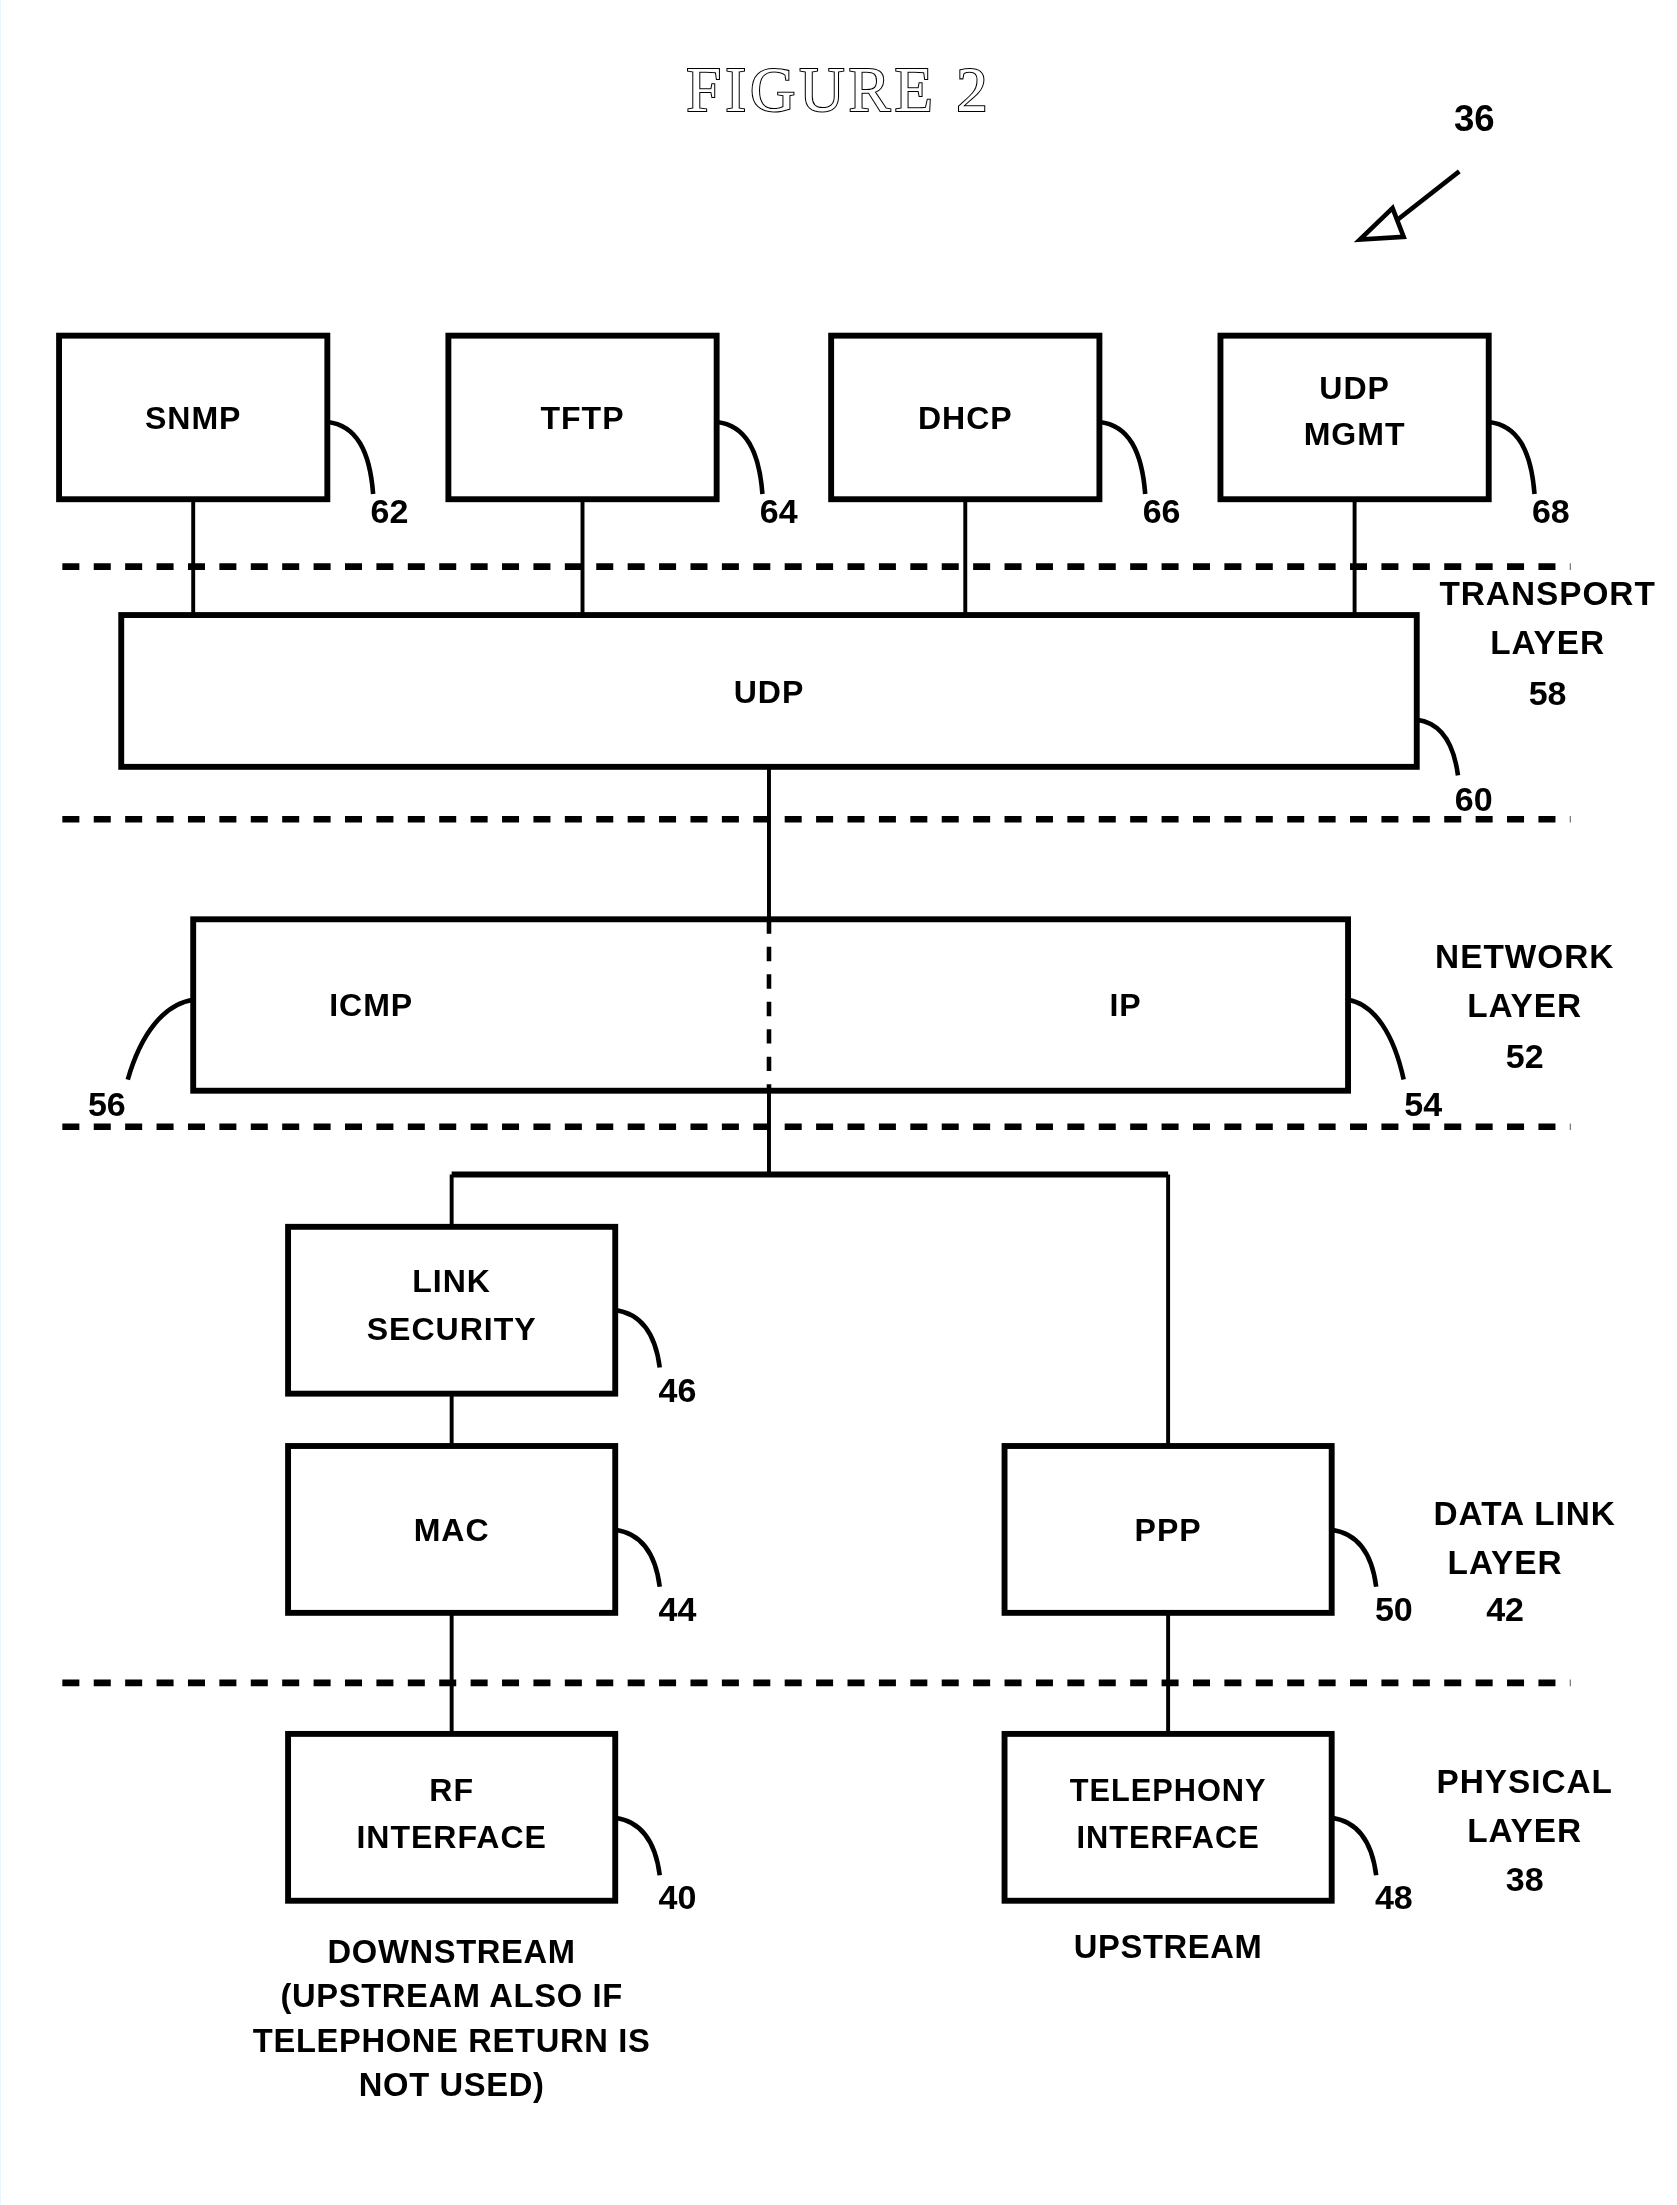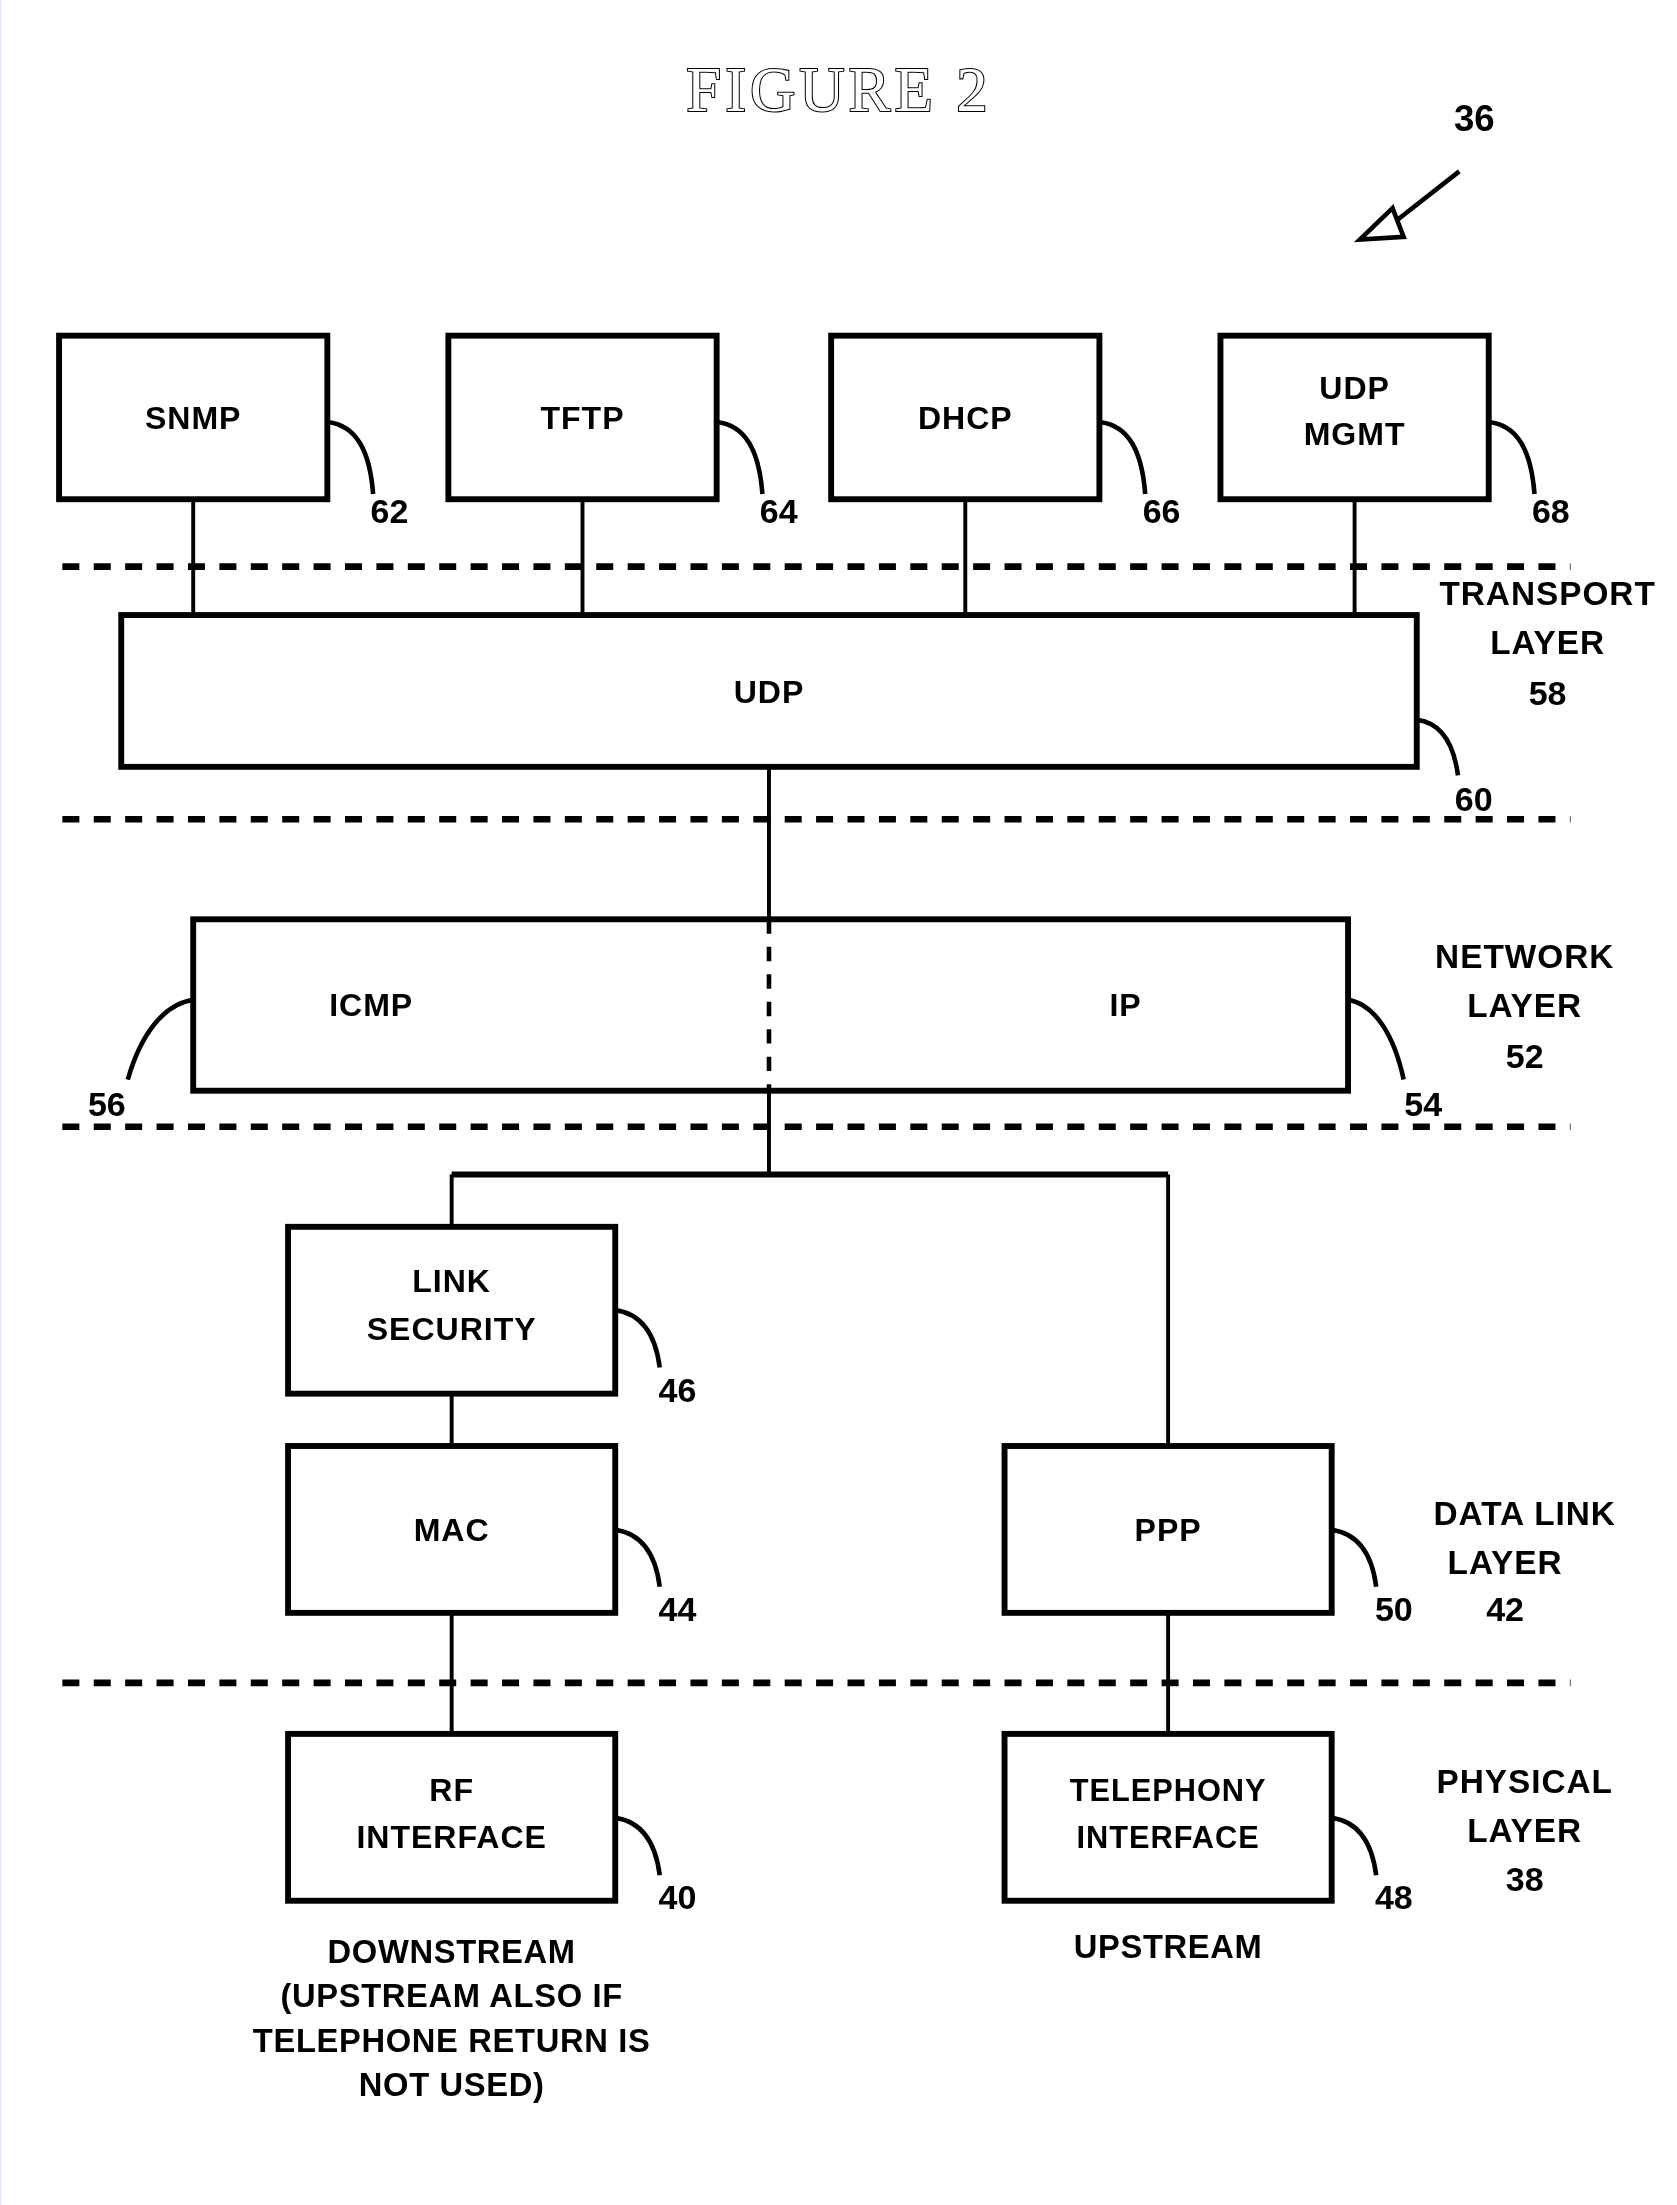--- a/index.html
+++ b/index.html
@@ -9,21 +9,21 @@
     background: #ffffff;
   }
   body {
     font-family: "Liberation Sans", sans-serif;
     color: #000000;
   }
   #page {
     position: relative;
     width: 1660px;
     height: 2205px;
-    background: #8b5cf6;
+    background: #7dd3fc;
     overflow: hidden;
     text-align: right;
   }
   #figure-svg {
     display: block;
     width: 1678px;
     height: 2205px;
   }
   .box-rect {
     fill: #ffffff;

